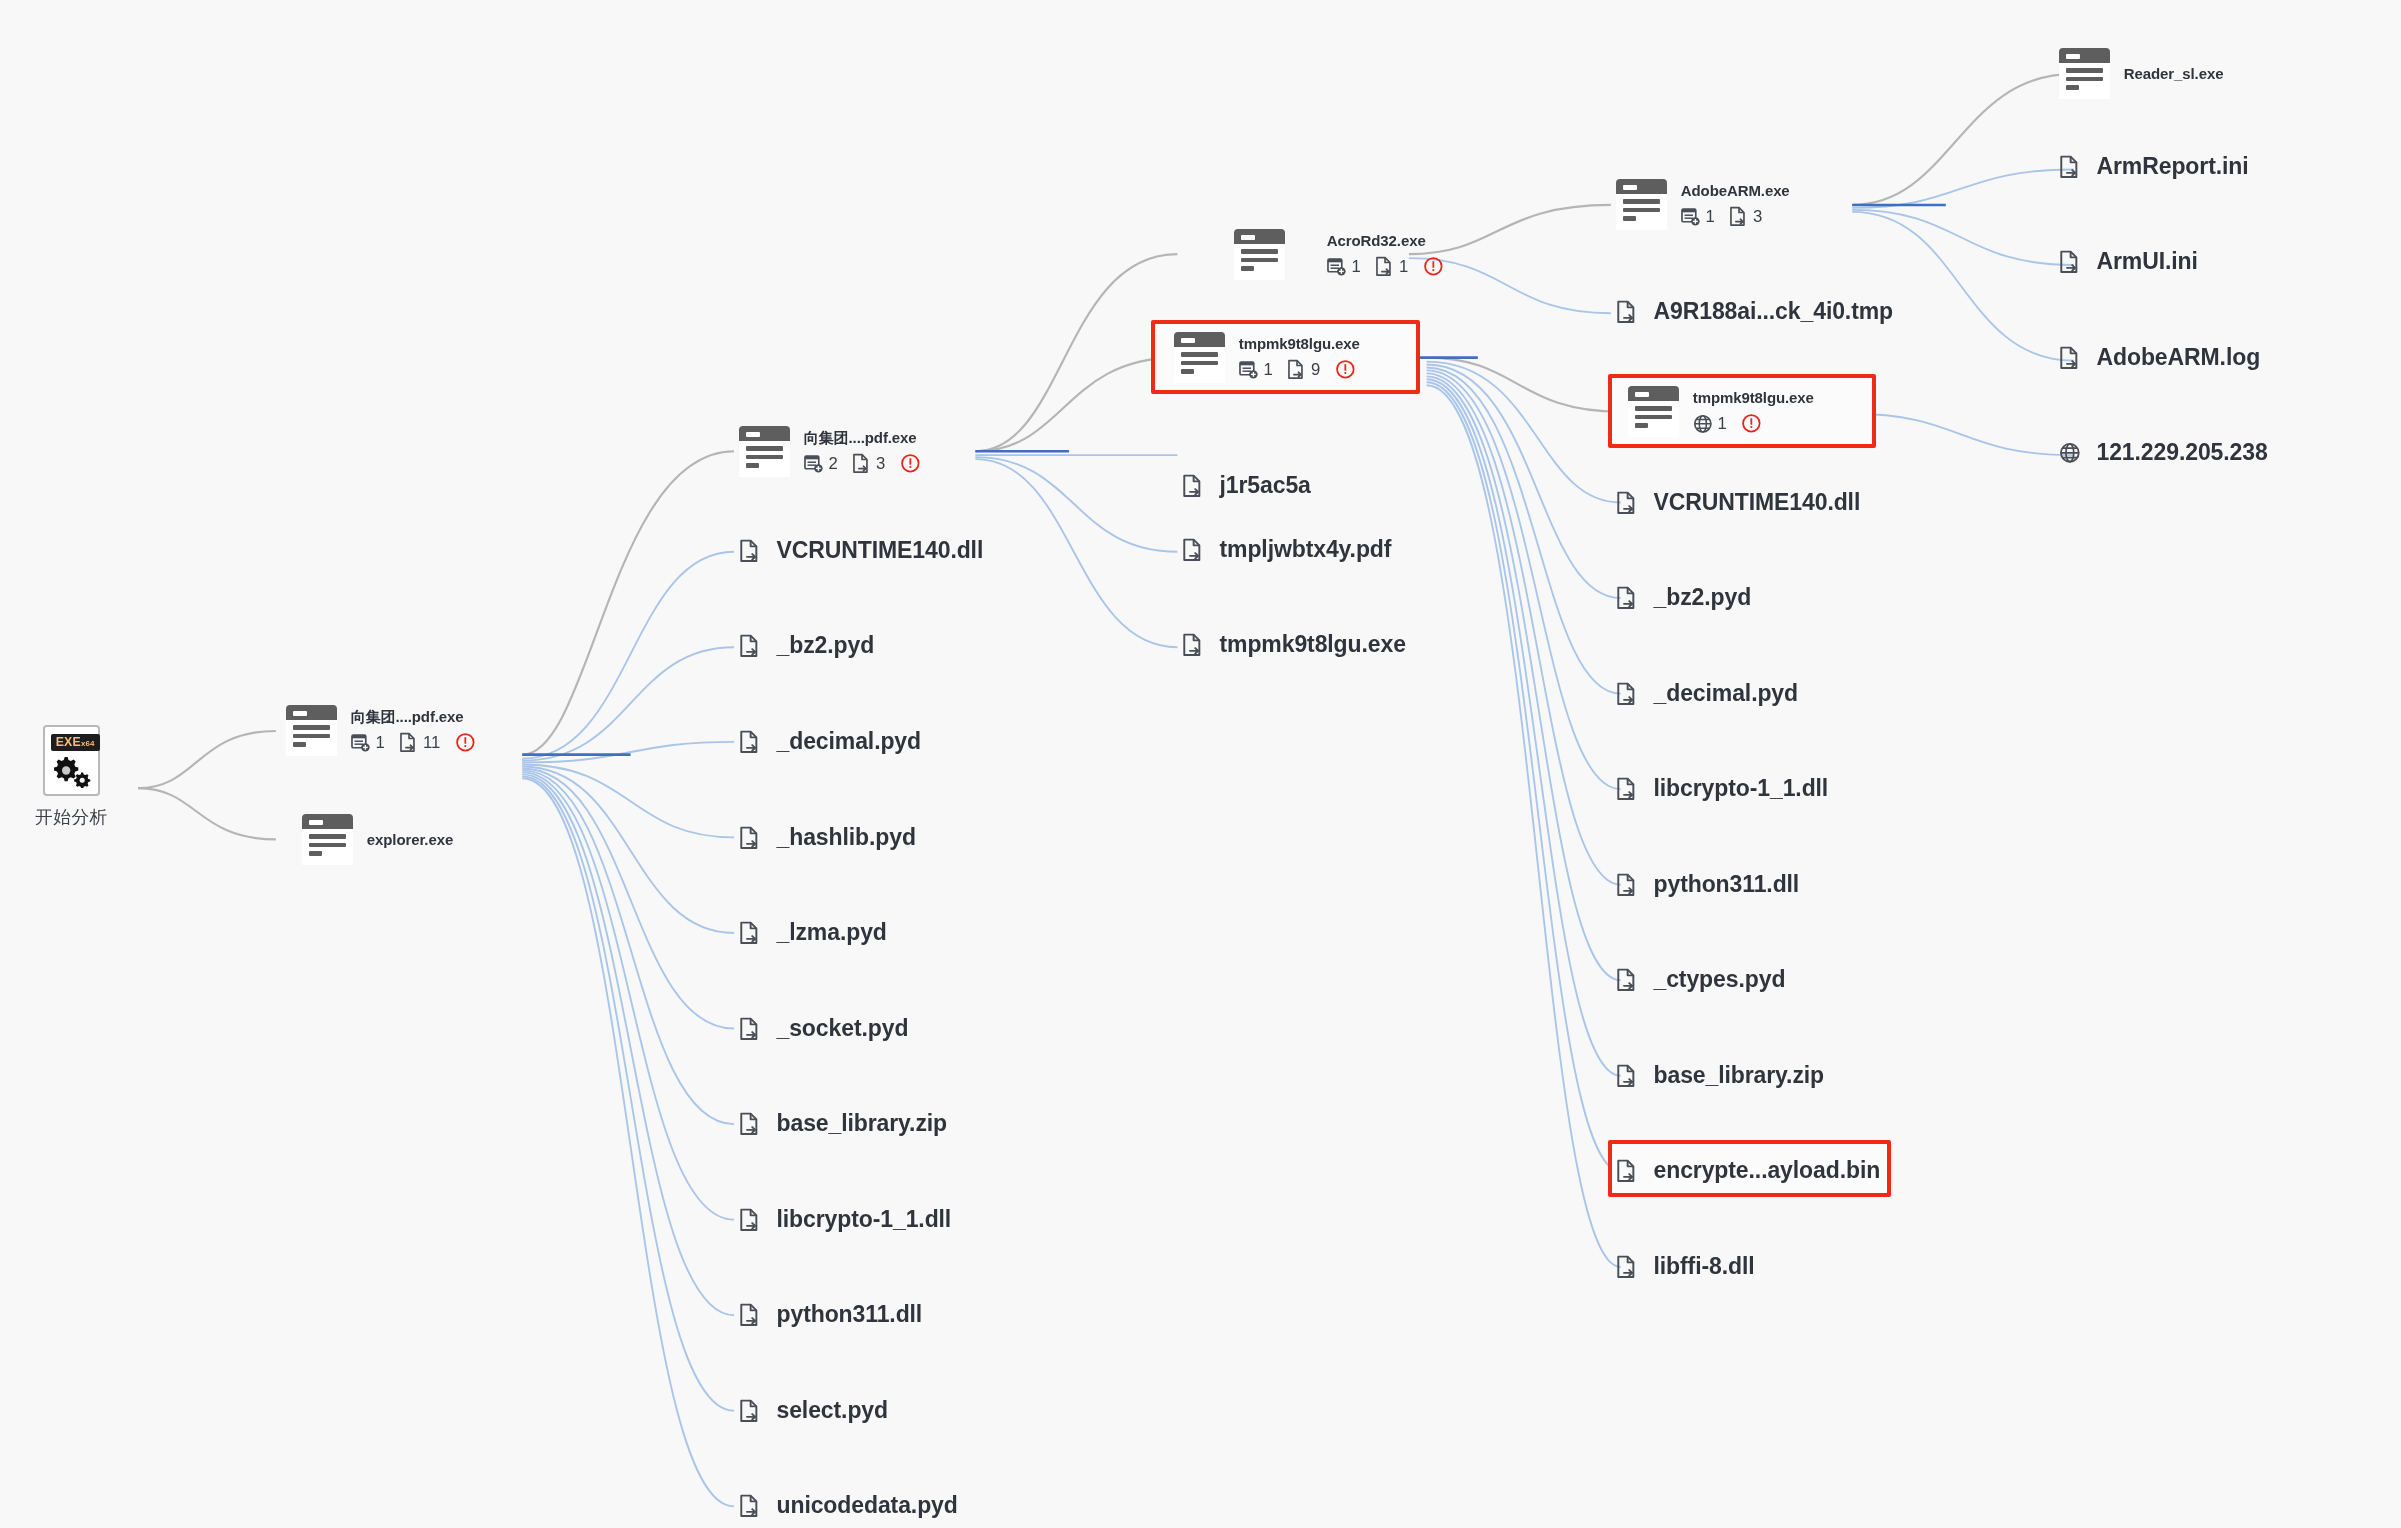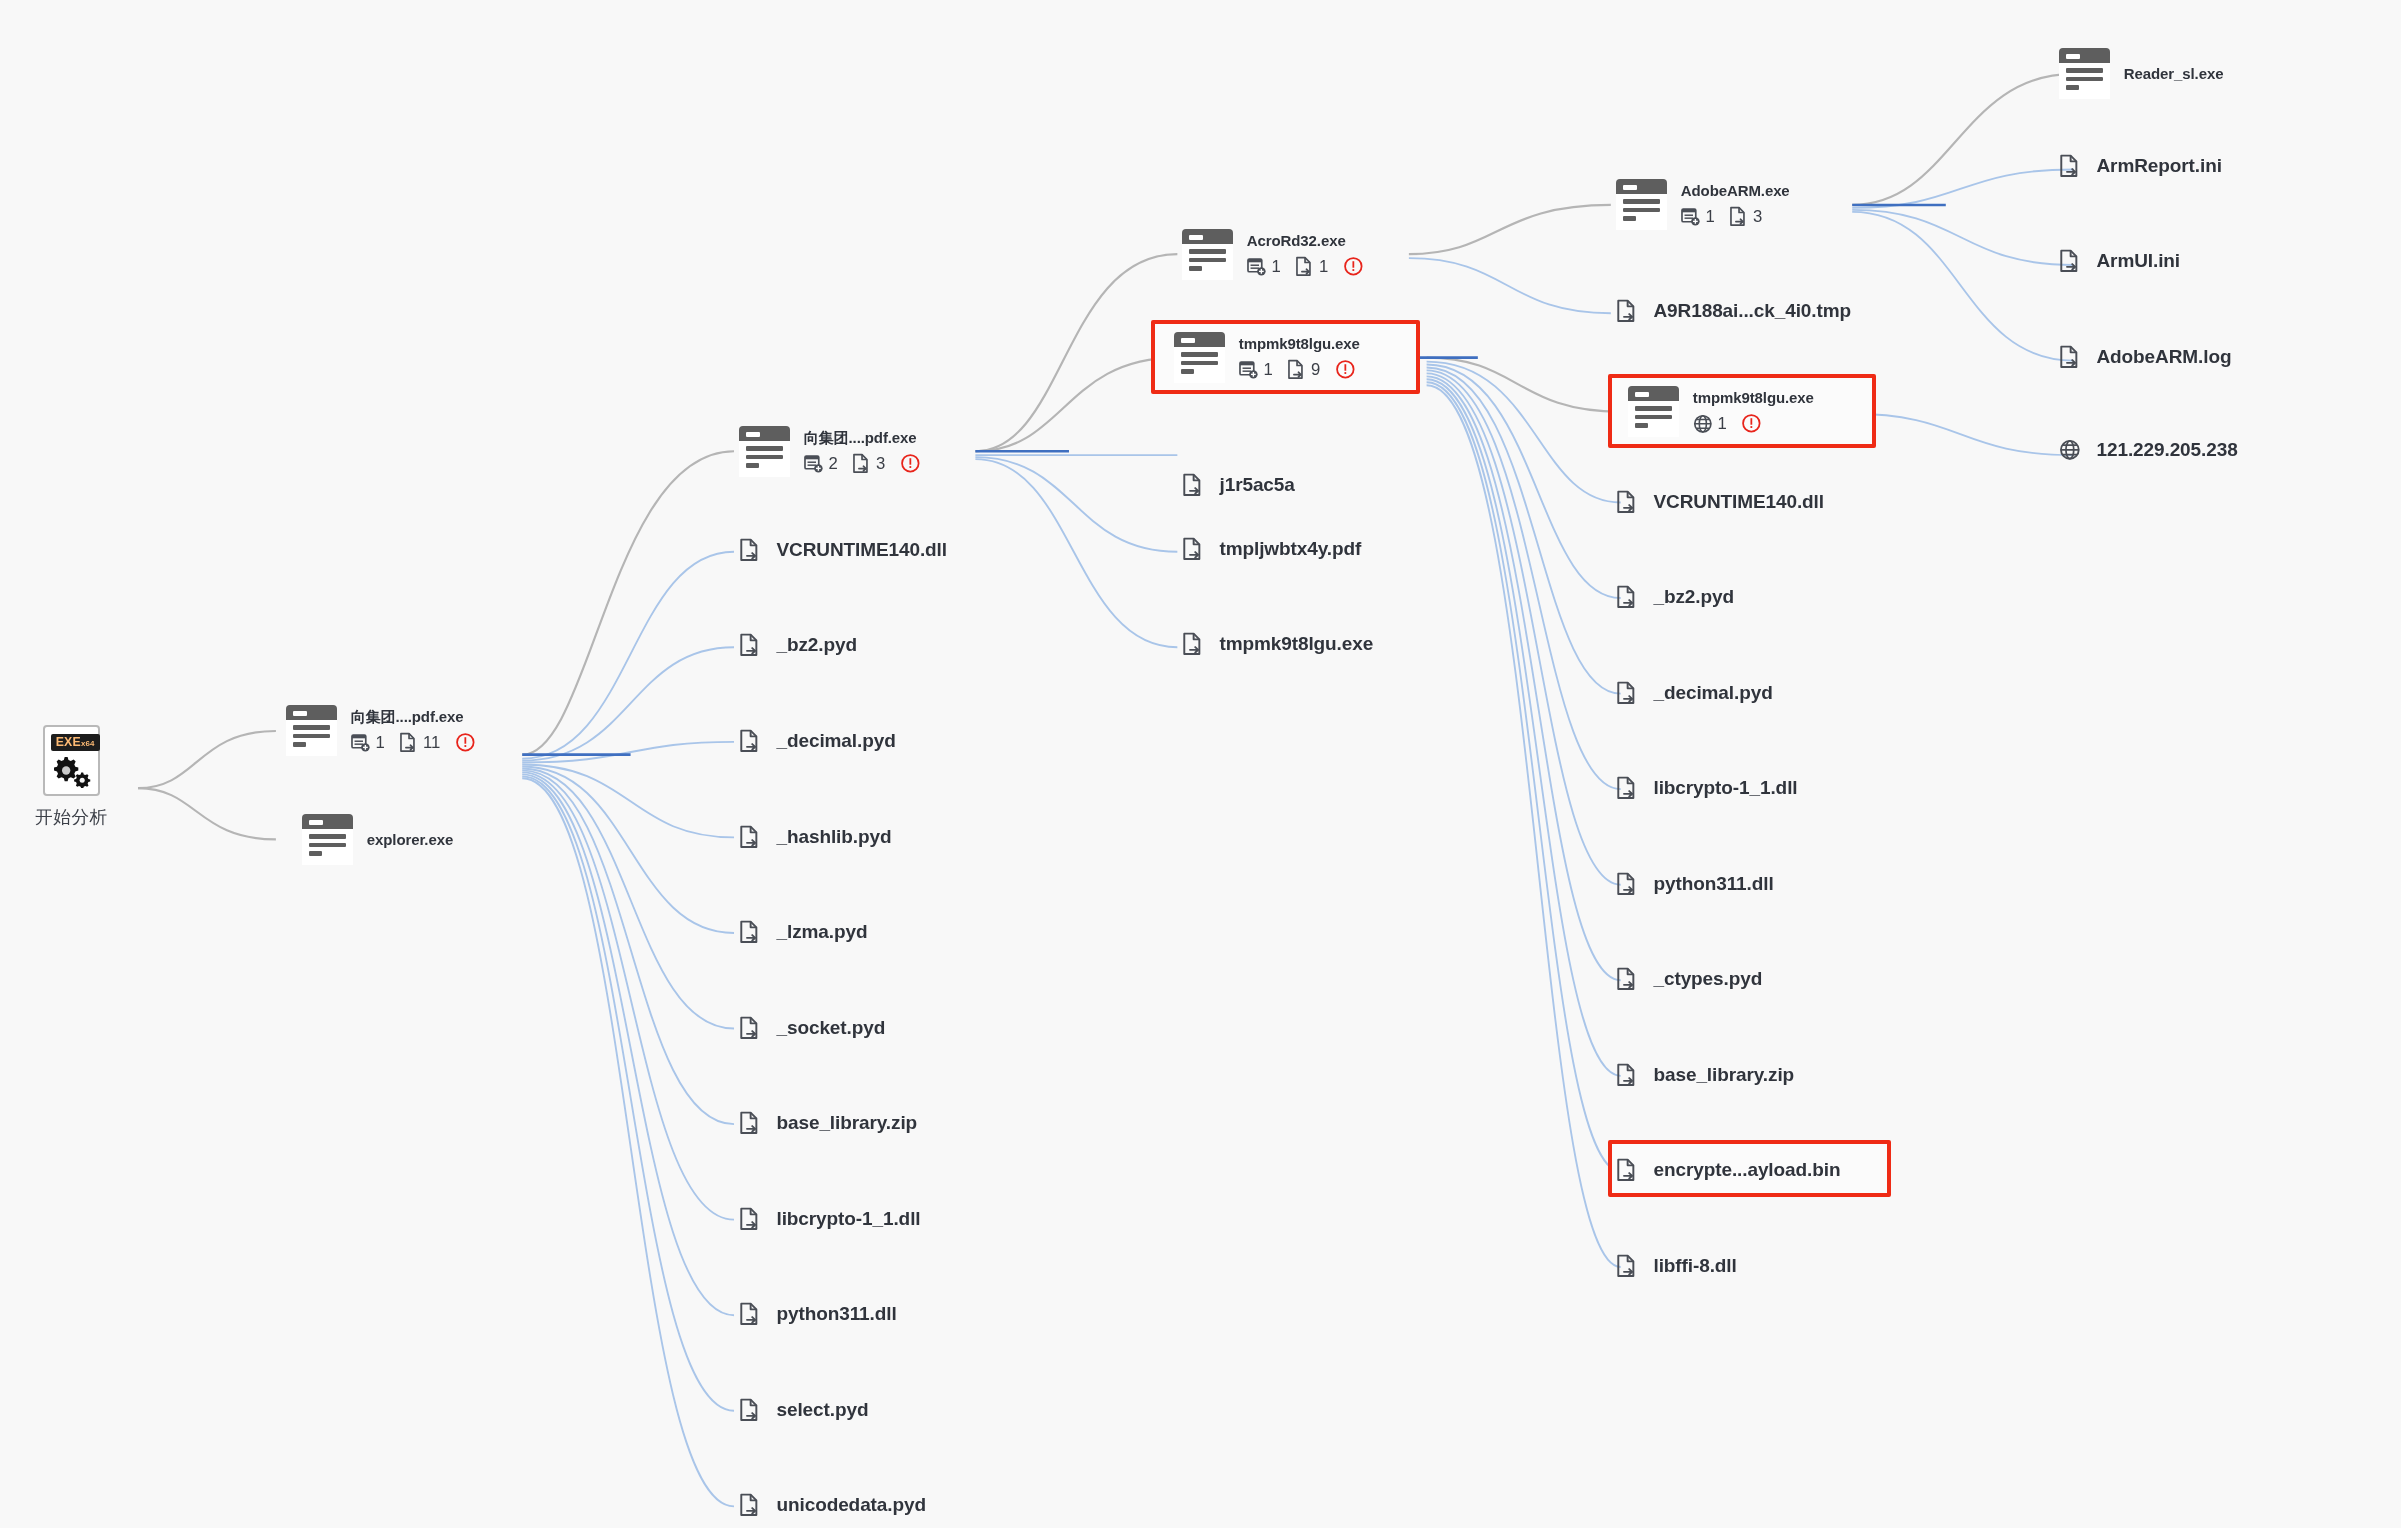--- a/index.html
+++ b/index.html
@@ -85,21 +85,21 @@
   .meta-group { display: flex; align-items: center; gap: 4.9px; margin-right: 9.9px; }
   .meta-num { font-size: 16.7px; color: #3b3f47; font-weight: 400; }
   .meta-ico { display: block; }
   
   .file-ico {
     width: 21.7px; height: 25.6px;
     flex: 0 0 21.7px;
     margin-right: 15.8px;
   }
   .file-title {
-    font-size: 19px;
+    font-size: 23px;
     font-weight: bold;
     color: #30343c;
     letter-spacing: -0.1px;
   }
   .net-ico { width: 21.7px; height: 21.7px; flex: 0 0 21.7px; margin-right: 15.8px; }
   
   .hl {
     position: absolute;
     border: 4.9px solid #ef2b15;
     background: #fbfbfb;
@@ -406,21 +406,21 @@
   </div>
   <div class="node" style="left:739px; top:1492px;">
     <svg class="file-ico" viewBox="0 0 19 21">
         <path d="M2 1.6 h8.2 l5 5 v12.8 h-13.2 z" fill="none" stroke="#4a4e56" stroke-width="1.7" stroke-linejoin="round"></path>
         <path d="M10.2 1.6 v5 h5" fill="none" stroke="#4a4e56" stroke-width="1.7" stroke-linejoin="round"></path>
         <path d="M7 15.8 h7.2 M11.6 13.4 l2.6 2.4 -2.6 2.4" fill="none" stroke="#4a4e56" stroke-width="1.7" stroke-linecap="round" stroke-linejoin="round"></path>
       </svg>
     <span class="file-title">unicodedata.pyd</span>
   </div>
 
-  <div class="node" style="left:1182px; top:229px;">
+  <div class="node" style="left:1234px; top:229px;gap:28px;">
     <div class="proc-ico">
         <div class="frame"></div>
         <div class="titlebar"></div>
         <div class="body"></div>
         <div class="line l1"></div>
         <div class="line l2"></div>
         <div class="line l3"></div>
       </div>
     <div class="node-text">
       <div class="node-title">AcroRd32.exe</div>

